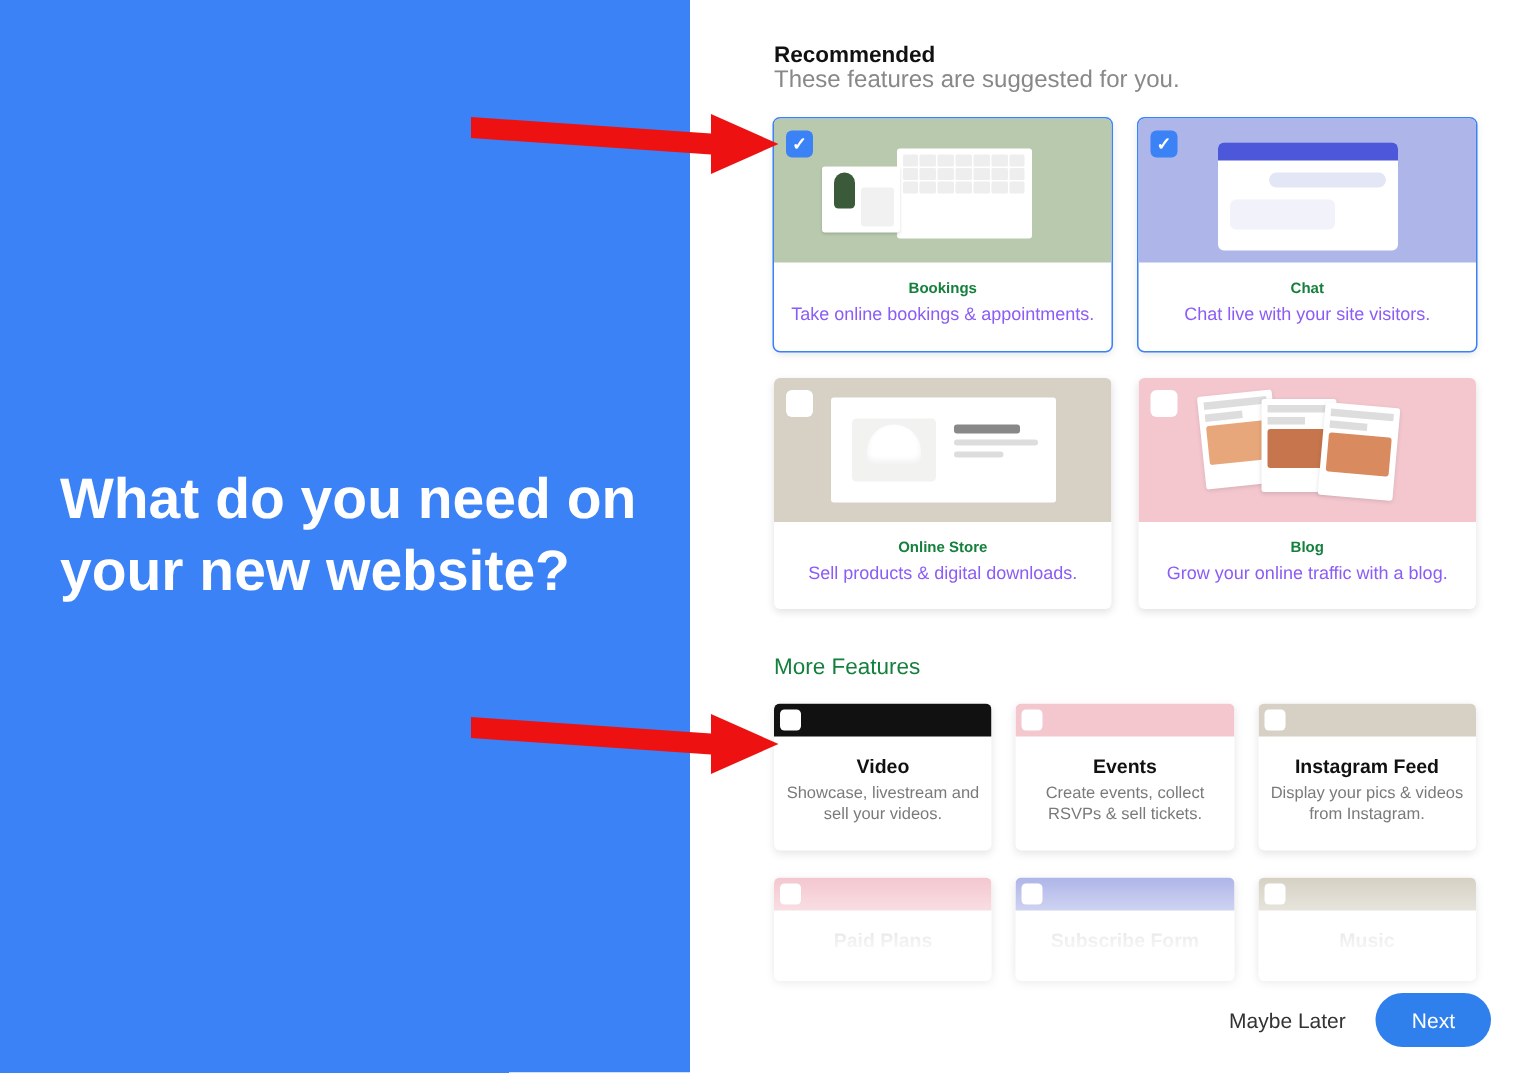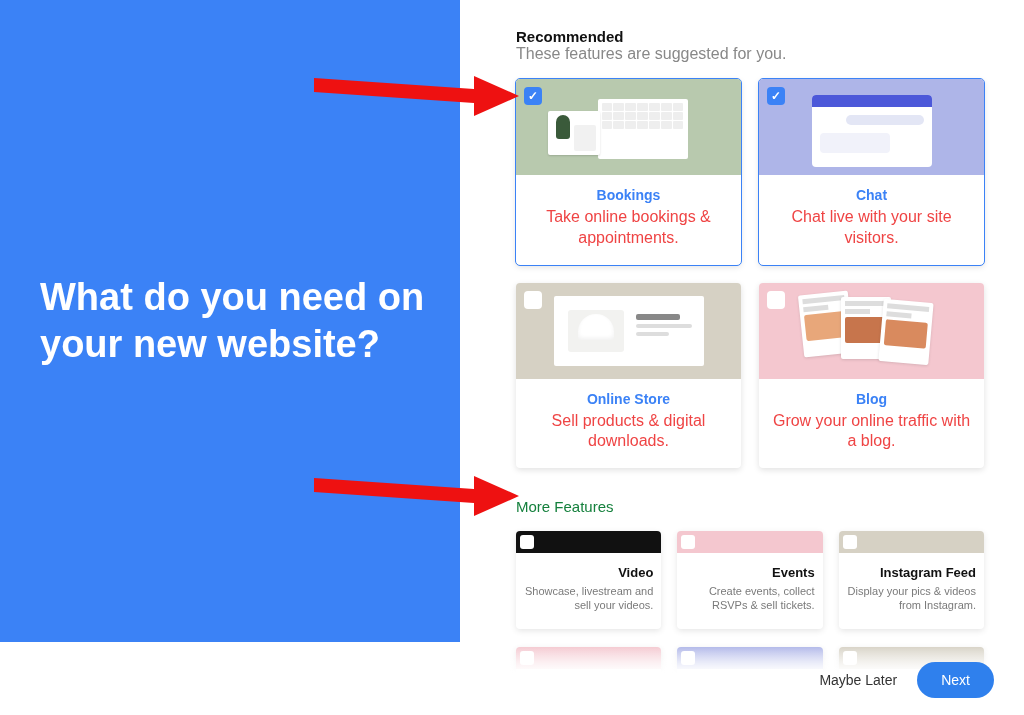--- a/index.html
+++ b/index.html
@@ -1,38 +1,38 @@
 <!DOCTYPE html>
 <html><head>
   <meta charset="utf-8">
   <style>
     * { margin: 0; padding: 0; box-sizing: border-box; }
     body { font-family: -apple-system, BlinkMacSystemFont, "Segoe UI", Helvetica, Arial, sans-serif; width: 1024px; height: 715px; overflow: hidden; display: flex; background: #fff; }
-    .left-panel { width: 460px; height: 642px; background: #3B82F6; display: flex; align-items: center; padding-left: 40px; padding-right: 25px; flex-shrink: 0; }
+    .left-panel { width: 460px; height: 715px; background: #3B82F6; display: flex; align-items: center; padding-left: 40px; padding-right: 25px; flex-shrink: 0; }
     .left-panel h1 { color: #fff; font-size: 38px; font-weight: 700; line-height: 1.25; }
     .right-panel { flex: 1; height: 715px; position: relative; overflow: hidden; }
     .scroll-area { padding: 28px 40px 0 56px; height: 715px; overflow: hidden; }
     .section-title { font-size: 15px; font-weight: 700; color: #111; margin-bottom: 0; }
     .section-sub { font-size: 16px; color: #888; margin-bottom: 16px; }
     .rec-grid { display: grid; grid-template-columns: 1fr 1fr; gap: 18px; margin-bottom: 30px; }
     .card { background: #fff; border-radius: 4px; box-shadow: 0 2px 6px rgba(0,0,0,0.12); overflow: hidden; position: relative; cursor: pointer; }
     .card.selected { outline: 1px solid #3B82F6; }
     .card .thumb { height: 96px; position: relative; display:flex; align-items:center; justify-content:center; }
     .check { position: absolute; top: 8px; left: 8px; width: 18px; height: 18px; border-radius: 4px; background: #fff; display:flex; align-items:center; justify-content:center; }
     .check.on { background: #3B82F6; }
     .check.on::after { content: "✓"; color: #fff; font-size: 12px; font-weight: 700; }
     .card .body { padding: 12px 10px 16px; text-align: center; }
-    .card .body .title { font-size: 14px; font-weight: 700; color: #3b82f6; margin-bottom: 4px; text-align: center; }
-    .card .body .desc { font-size: 16px; color: #ef4444; line-height: 1.3; }
+    .card .body .title { font-size: 10px; font-weight: 700; color: #15803d; margin-bottom: 4px; text-align: center; }
+    .card .body .desc { font-size: 12px; color: #8b5cf6; line-height: 1.3; }
     .more-title { font-size: 15px; font-weight: 400; color: #15803d; margin-bottom: 16px; }
     .more-grid { display: grid; grid-template-columns: 1fr 1fr 1fr; gap: 16px; margin-bottom: 18px; }
     .scard { background:#fff; border-radius:4px; box-shadow: 0 2px 6px rgba(0,0,0,0.10); overflow:hidden; position:relative; cursor:pointer; }
     .scard .bar { height: 22px; position: relative; }
     .scard .bar .check { top:4px; left:4px; width:14px; height:14px; border-radius:3px; }
-    .scard .body { padding: 12px 8px 16px; text-align:right; }
+    .scard .body { padding: 12px 8px 16px; text-align:center; }
     .scard .body .title { font-size: 13px; font-weight:700; color:#111; margin-bottom:4px; }
     .scard .body .desc { font-size: 11px; color:#7a7a7a; line-height:1.3; }
     .faded { position: relative; }
     .faded::after { content:""; position:absolute; inset:0; background: linear-gradient(transparent 0%, rgba(255,255,255,0.9) 70%, #fff 100%); }
     .faded .body .title { color:#bbb; }
     .footer { position:absolute; bottom:0; left:0; right:0; height:70px; background:linear-gradient(rgba(255,255,255,0), #fff 40%); display:flex; align-items:center; justify-content:flex-end; padding-right:30px; gap:20px; }
     .maybe { font-size:14px; color:#333; cursor:pointer; }
     .next { background:#2F80ED; color:#fff; font-size:14px; font-weight:500; padding:10px 24px; border-radius:20px; border:none; cursor:pointer; }
     .arrow { position:absolute; z-index:10; pointer-events:none; }
     .arrow svg { display:block; }

